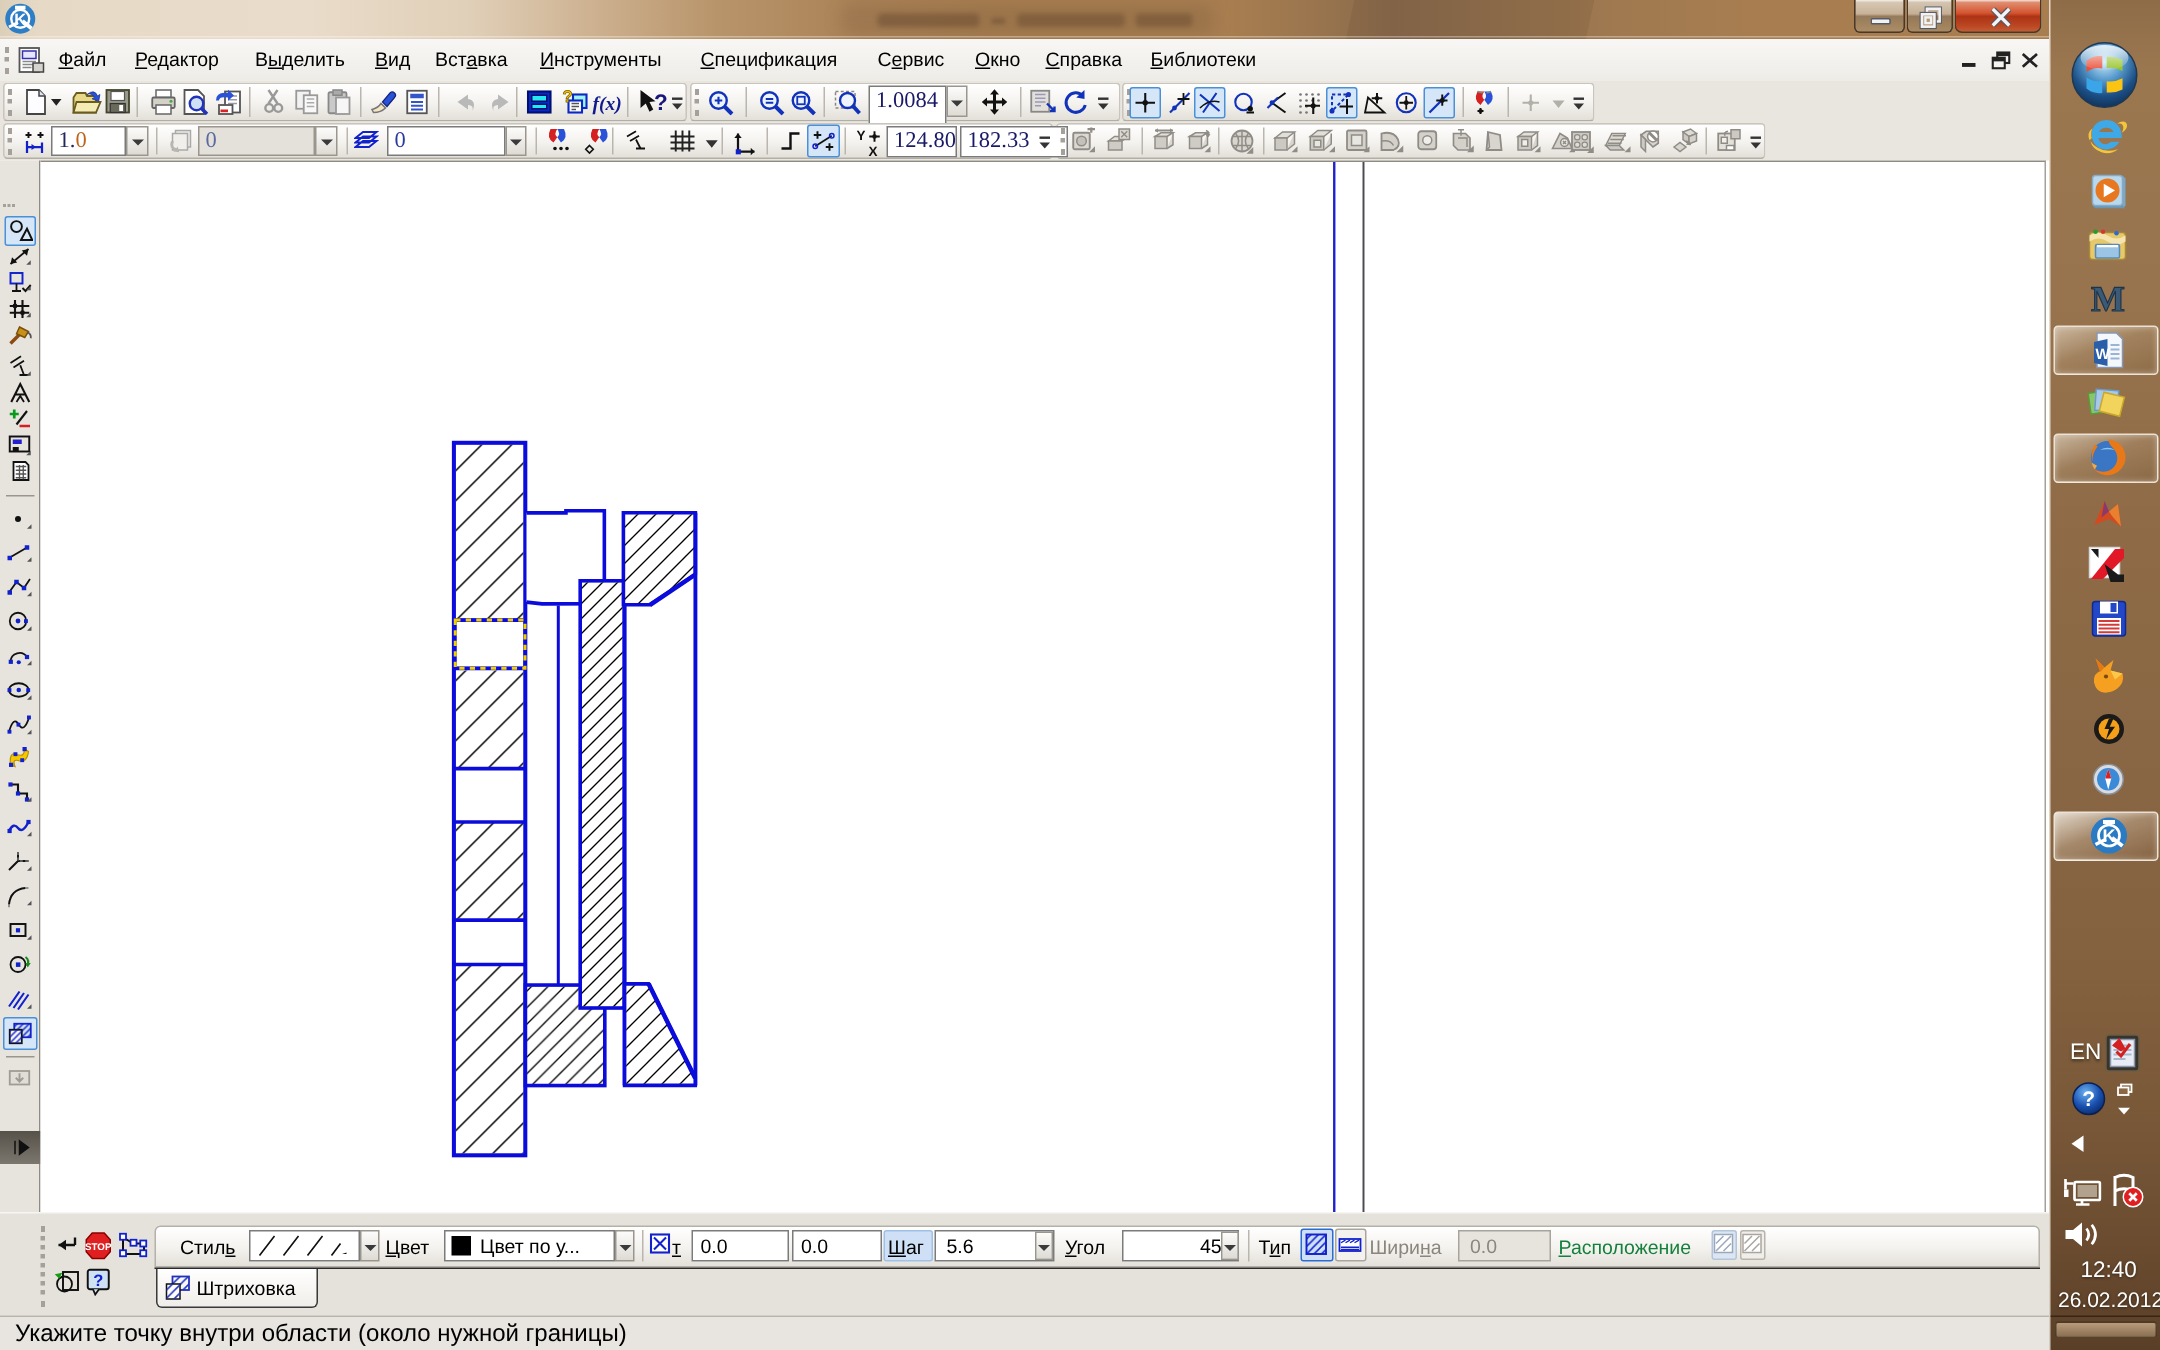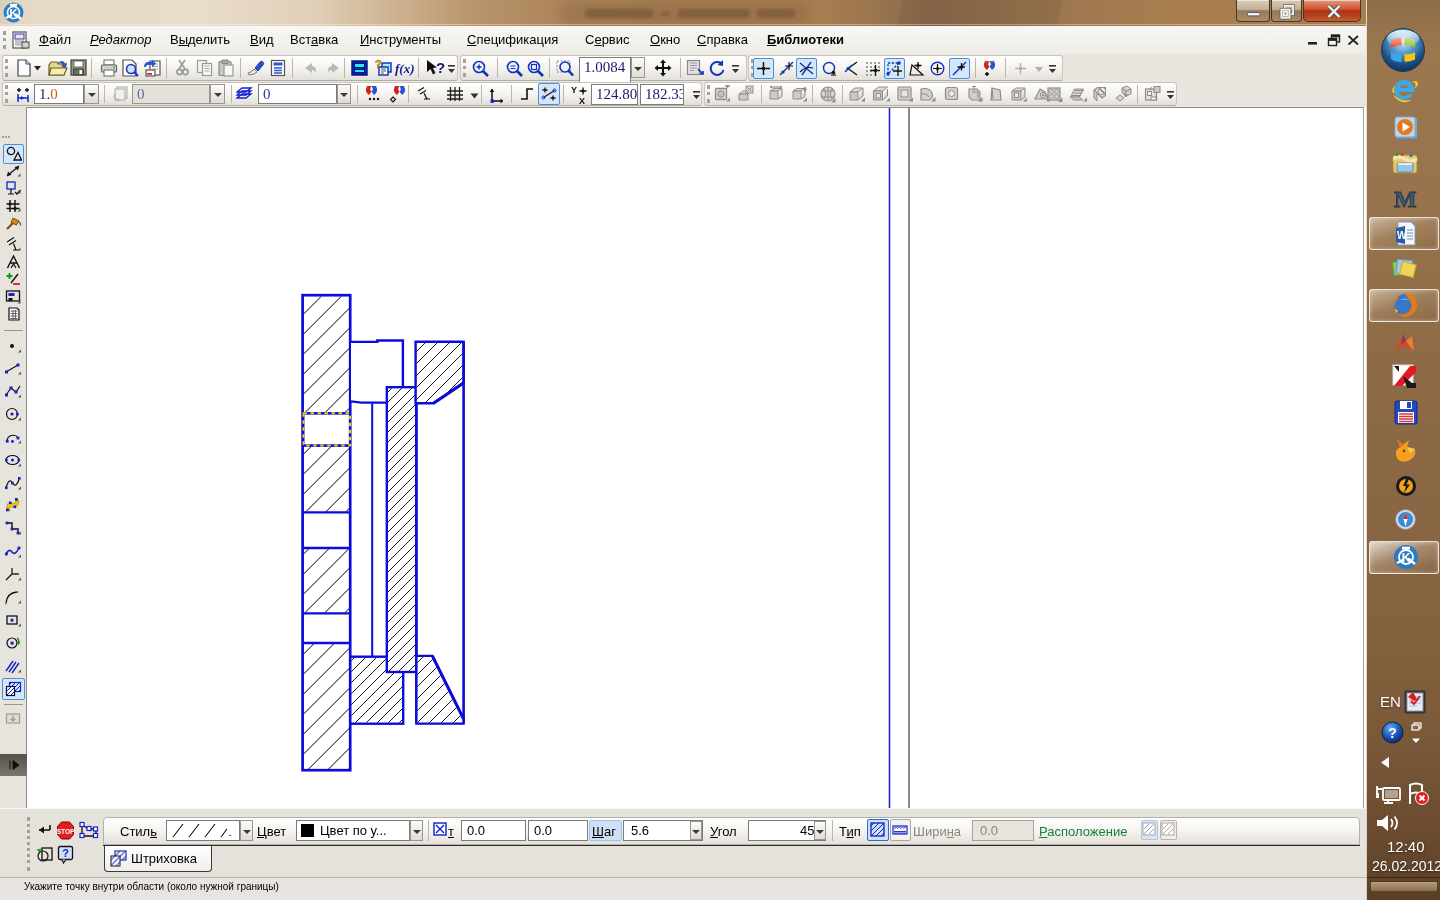--- a/index.html
+++ b/index.html
@@ -79,30 +79,30 @@
   </div>
   <div id="menubar" class="row" style="top:26px;height:28px;">
     <div class="grip" style="left:3px;top:5px;height:18px;"></div>
     <svg class="abs" style="left:11px;top:5px" width="19" height="19" viewBox="0 0 19 19">
       <rect x="2" y="1" width="13" height="16" fill="#fff" stroke="#555" stroke-width="1.2"></rect>
       <rect x="4" y="3" width="9" height="5" fill="#e8e6ff" stroke="#3333aa" stroke-width="1"></rect>
       <path d="M4 10 h9 M4 12 h9 M4 14 h6" stroke="#888" stroke-width="1"></path>
       <rect x="11" y="11" width="7" height="6" fill="#d6d3ce" stroke="#444" stroke-width="1"></rect>
     </svg>
     <div class="mi" style="left:39px;"><u>Ф</u>айл</div>
-    <div class="mi" style="left:90px;font-style:italic;"><u>Р</u>едактор</div>
+    <div class="mi" style="left:90px;"><u>Р</u>едактор</div>
     <div class="mi" style="left:170px;">В<u>ы</u>делить</div>
     <div class="mi" style="left:250px;"><u>В</u>ид</div>
     <div class="mi" style="left:290px;">Вст<u>а</u>вка</div>
     <div class="mi" style="left:360px;"><u>И</u>нструменты</div>
     <div class="mi" style="left:467px;"><u>С</u>пецификация</div>
     <div class="mi" style="left:585px;">С<u>е</u>рвис</div>
     <div class="mi" style="left:650px;"><u>О</u>кно</div>
     <div class="mi" style="left:697px;"><u>С</u>правка</div>
-    <div class="mi" style="left:767px;font-weight:bold;"><u>Б</u>иблиотеки</div>
+    <div class="mi" style="left:767px;"><u>Б</u>иблиотеки</div>
     <svg class="abs" style="left:1306px;top:12px" width="14" height="8">
           <rect x="2" y="4" width="9" height="2.6" fill="#222"></rect>
         </svg>
     <svg class="abs" style="left:1327px;top:8px" width="15" height="13" viewBox="0 0 15 13">
       <rect x="4.5" y="1" width="8" height="7" fill="none" stroke="#222" stroke-width="1.4"></rect>
       <rect x="4.5" y="1" width="8" height="2.4" fill="#222"></rect>
       <rect x="1.5" y="4.5" width="8" height="7" fill="#f4f3f0" stroke="#222" stroke-width="1.4"></rect>
       <rect x="1.5" y="4.5" width="8" height="2.4" fill="#222"></rect>
     </svg>
     <svg class="abs" style="left:1347px;top:9px" width="13" height="11">
@@ -505,21 +505,21 @@
           <svg width="18" height="19">
             <text x="0" y="8" font-size="9" font-weight="bold" fill="#111" font-family="Liberation Sans">Y</text>
             <text x="8" y="19" font-size="9" font-weight="bold" fill="#111" font-family="Liberation Sans">X</text>
             <path d="M12 2.5 v7 M8.5 6 h7" stroke="#111" stroke-width="1.3"></path>
             <circle cx="12" cy="6" r="1.5" fill="#111"></circle>
           </svg>
         </div>
     <div class="fld" style="left:591px;top:2px;width:47px;height:21px;">
           <span>124.80</span>
         </div>
-    <div class="fld" style="left:640px;top:2px;width:44px;height:21px;">
+    <div class="fld" style="left:640px;top:2px;width:72px;height:21px;">
           <span>182.33</span>
         </div>
     <svg class="abs" style="left:692px;top:8px" width="10" height="12">
           <rect x="1" y="1" width="7" height="1.6" fill="#333"></rect>
           <path d="M1 5 L8 5 L4.5 9 Z" fill="#333"></path>
         </svg>
     <div class="grip" style="left:707px;top:3px;height:18px;"></div>
     <div class="ico g3" style="left:714px;top:3px;">
           <svg width="18" height="18">
             <rect x="1.5" y="3.5" width="11" height="11" rx="1" fill="#dbd8d2" stroke="#908d87" stroke-width="1.3"></rect>
@@ -1100,21 +1100,21 @@
               <path d="M-1,1 L1,-1 M0,5.5 L5.5,0 M4.5,6.5 L6.5,4.5" stroke="#2233bb" stroke-width="1"></path>
             </pattern>
             <rect x="5" y="1" width="11" height="9" fill="url(#hp3)" stroke="#2233bb" stroke-width="1.2"></rect>
             <rect x="1" y="6" width="9" height="10" fill="#fff" stroke="#111" stroke-width="1"></rect>
             <rect x="1" y="6" width="9" height="10" fill="url(#hp3)"></rect>
           </svg>
         </div>
     <div class="abs" style="left:131px;top:42px;font-size:13px;color:#000;">Штриховка</div>
   </div>
   <div id="statusbar" class="abs" style="left:0;top:877px;width:1366px;height:23px;background:#e8e5e0;border-top:1px solid #b8b4ac;">
-    <div class="abs" style="left:10px;top:3px;font-size:10px;color:#000;margin-left:14px;">Укажите точку внутри области (около нужной границы)</div>
+    <div class="abs" style="left:10px;top:3px;font-size:16px;color:#000;">Укажите точку внутри области (около нужной границы)</div>
   </div>
 </div>
 <div id="taskbar" class="abs" style="left:1366px;top:0;width:74px;height:900px;">
   <svg class="tk" style="left:13px;top:27px" width="46" height="46" viewBox="0 0 46 46">
     <defs>
       <radialGradient id="orb" cx="50%" cy="30%" r="75%">
         <stop offset="0%" stop-color="#cfe7f7"></stop>
             <stop offset="35%" stop-color="#5b9fd0"></stop>
             <stop offset="70%" stop-color="#1c4f86"></stop>
             <stop offset="100%" stop-color="#0d2c50"></stop>

